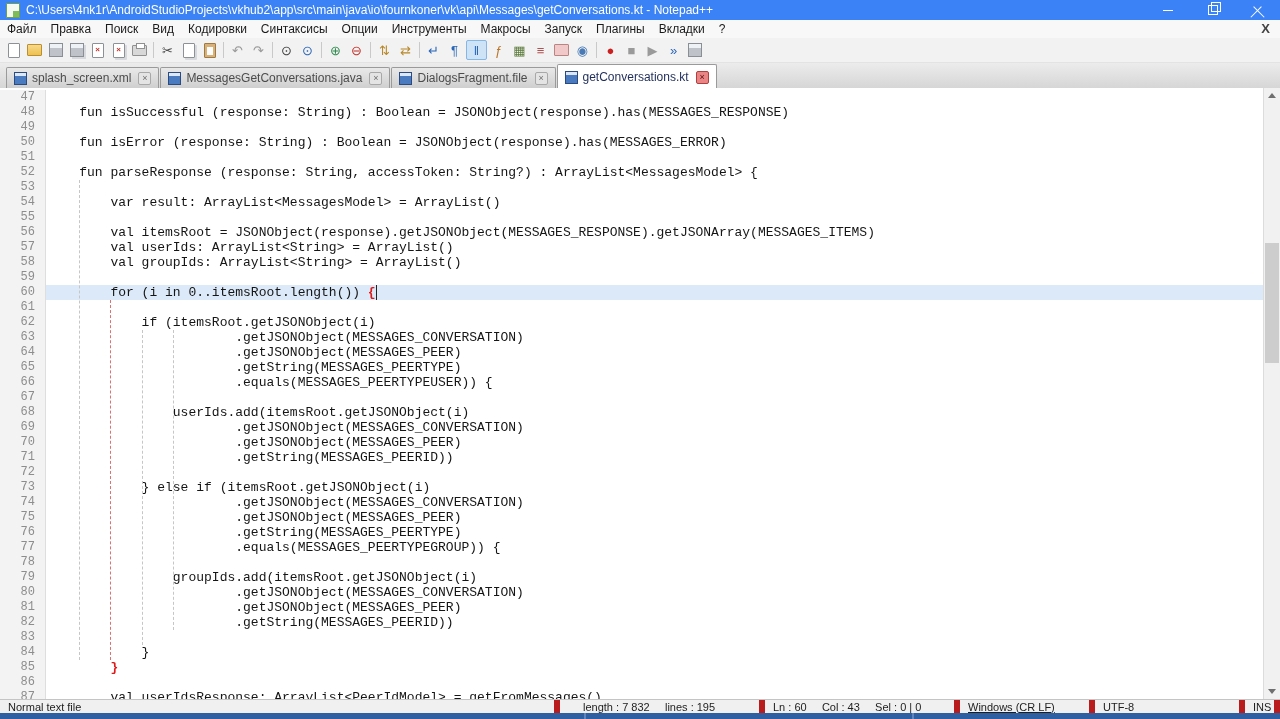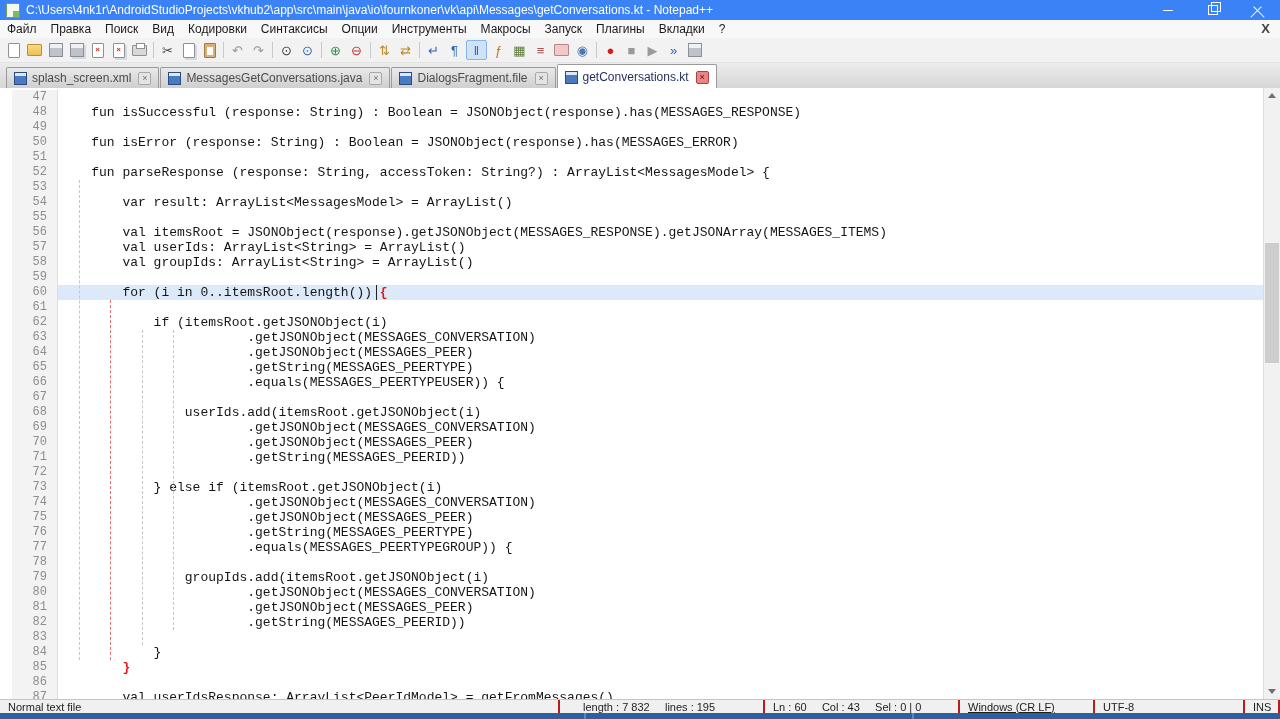--- a/index.html
+++ b/index.html
@@ -54,21 +54,21 @@
        border-radius:2px 2px 0 0;box-sizing:border-box;white-space:nowrap}
   .tab.active{height:25px;background:#fff;color:#1f2d5a;margin-bottom:-1px;font-weight:normal}
   .tab-floppy{width:11px;height:11px;margin-right:5px;flex:0 0 auto;
               background:linear-gradient(#dce8f8 0 3px,#4a7ac0 3px);border:1px solid #2a4a80}
   .tab-close{margin-left:7px;font-size:9px;width:11px;height:11px;line-height:10px;text-align:center;
              color:#707070;border:1px solid #a8a8a8;background:#e4e4e4;border-radius:2px}
   .tab.active .tab-close{background:#e98585;border-color:#b04040;color:#5c0f0f}
 
   
   .editor{position:absolute;top:88px;left:0;width:1280px;height:611px;background:#fff;overflow:hidden}
-  .lines{position:absolute;top:2px;left:12px;right:17px}
+  .lines{position:absolute;top:2px;left:0;right:17px}
   .line{display:flex;height:15px;font-family:"Liberation Mono",monospace;font-size:13px;line-height:15px}
   .ln{width:46px;flex:0 0 46px;box-sizing:border-box;background:#f3f3f3;border-right:1px solid #dedede;
       color:#8d8d8d;text-align:right;padding-right:10px;font-size:12px}
   .ct{flex:1;white-space:pre;padding-left:2px;color:#151515}
   .line.cur .ct{background:#dce9f8}
   .redch{color:#e01818;font-weight:bold}
   .guide{position:absolute;width:0;border-left:1px dashed #c6c6c6;pointer-events:none}
   .guide-red{border-left:1px dashed #dd7070}
   .caret{position:absolute;width:1px;height:15px;background:#222}
 
@@ -76,21 +76,21 @@
   .vscroll{position:absolute;top:0;right:0;width:17px;height:611px;background:#f1f1f1;border-left:1px solid #dcdcdc;box-sizing:border-box}
   .varrow{position:absolute;left:0;width:16px;height:15px;display:flex;align-items:center;justify-content:center}
   .varrow.up{top:0}.varrow.down{bottom:0}
   .tri-up{width:0;height:0;border-left:4px solid transparent;border-right:4px solid transparent;border-bottom:5px solid #6f6f6f}
   .tri-down{width:0;height:0;border-left:4px solid transparent;border-right:4px solid transparent;border-top:5px solid #6f6f6f}
   .vthumb{position:absolute;left:1px;top:155px;width:14px;height:120px;background:#cdcdcd}
 
   
   .statusbar{position:absolute;left:0;top:699px;width:1280px;height:14px;background:#f0f0f0;border-top:1px solid #c4c4c4;
              display:flex;align-items:center;font-size:11px;color:#1d1d1d;box-sizing:border-box}
-  .seg{padding:4px 8px;border-right:2px solid #b91c1c;height:100%;display:flex;align-items:center;white-space:pre;box-sizing:border-box}
+  .seg{padding:4px 8px;border-right:6px solid #b91c1c;height:100%;display:flex;align-items:center;white-space:pre;box-sizing:border-box}
   .seg.grow{flex:1}
 
   
   .taskbar{position:absolute;left:0;top:713px;width:1280px;height:6px;
            background:linear-gradient(90deg,#2f5fa3 0 584px,#5d86c0 584px 586px,#2f5fa3 586px 912px,#5d86c0 912px 914px,#2f5fa3 914px 1280px)}
 </style>
 </head>
 <body>
 
 <div class="titlebar">

